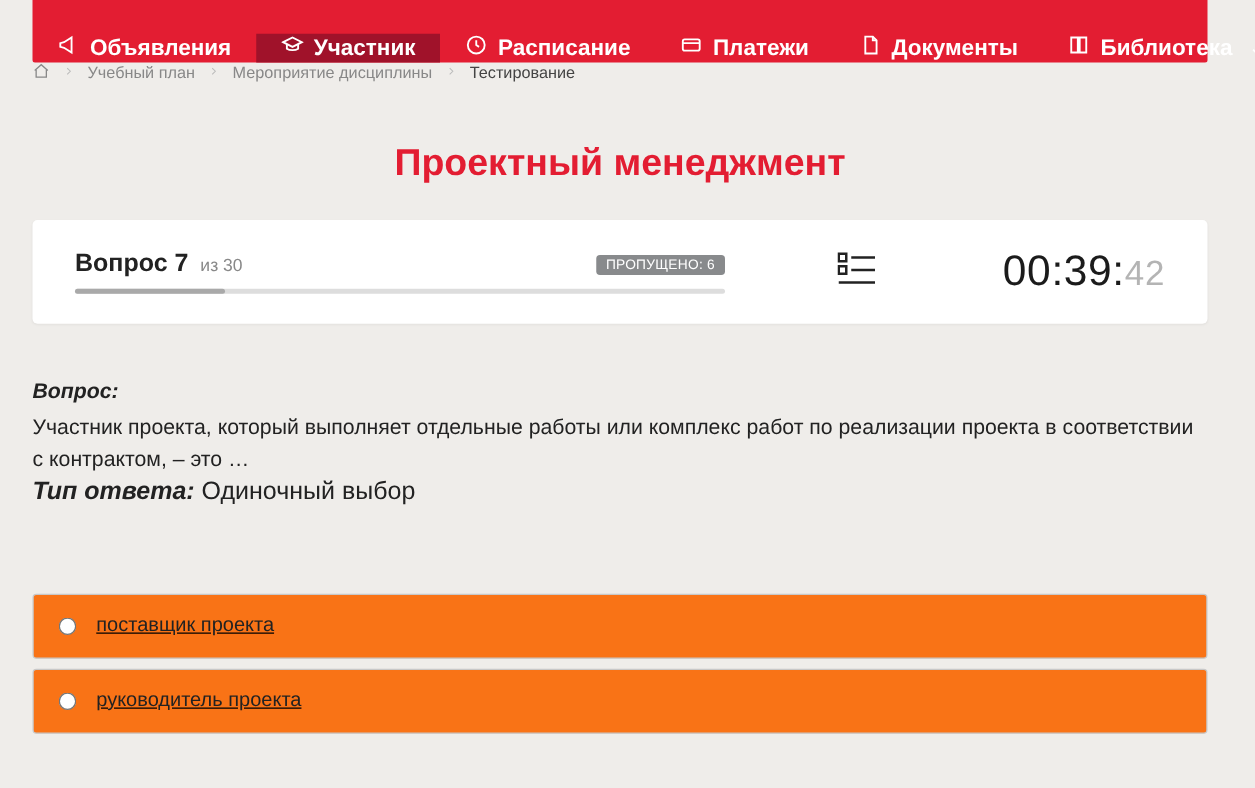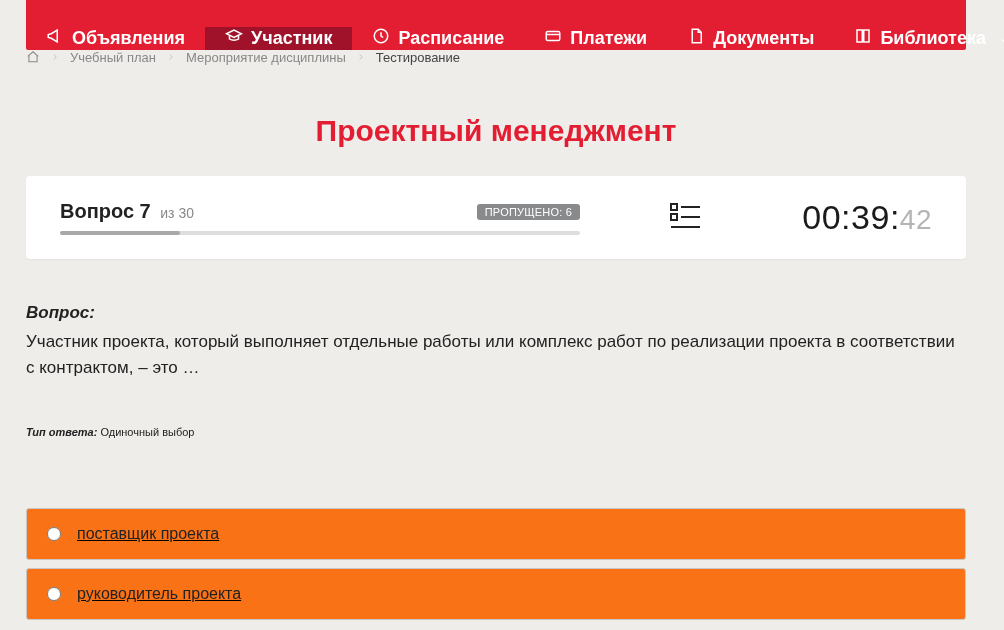--- a/index.html
+++ b/index.html
@@ -128,21 +128,21 @@
     font-family: Arial, sans-serif;
     letter-spacing: 0.5px;
   }
   .timer .sec { color: #b4b4b4; font-size: 28px; }
 
   
   .qsection { margin-top: 44px; font-size: 17px; color:#222; }
   .qsection .label { font-weight:700; font-style: italic; margin-bottom: 6px; }
   .qsection .text { line-height: 1.55; }
 
-  .atype { margin-top: 44px; font-size: 11px; color:#222; }
+  .atype { font-size: 20px; color:#222; }
   .atype .label { font-weight:700; font-style: italic; }
 
   
   .options { margin-top: 70px; }
   .option {
     border: 1px solid #c8c8c8;
     background: #f97316;
     border-radius: 3px;
     padding: 16px 20px;
     margin-bottom: 8px;

